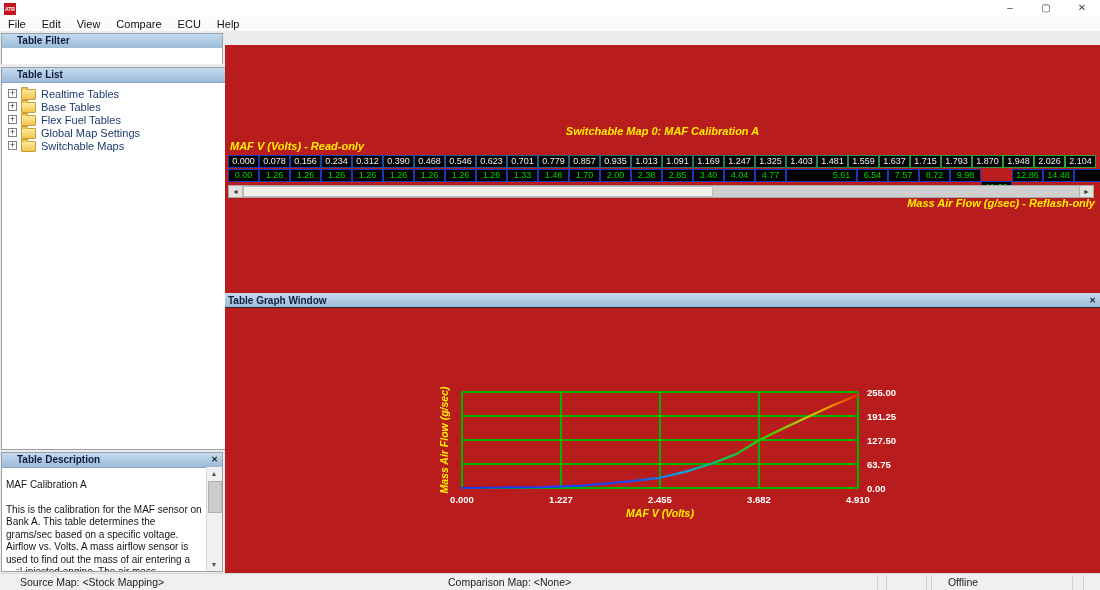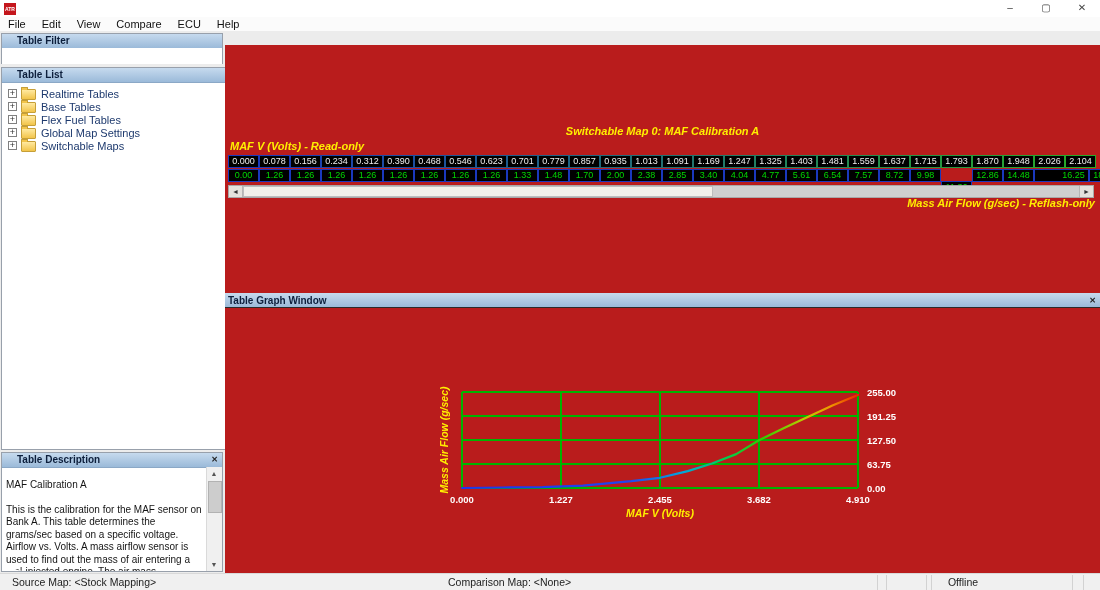--- a/index.html
+++ b/index.html
@@ -187,21 +187,21 @@
         <div class="gcell" style="border-color: rgb(26, 56, 190); color: rgb(0, 216, 0);">1.26</div>
         <div class="gcell" style="border-color: rgb(26, 56, 190); color: rgb(0, 216, 0);">1.33</div>
         <div class="gcell" style="border-color: rgb(26, 56, 190); color: rgb(0, 216, 0);">1.48</div>
         <div class="gcell" style="border-color: rgb(26, 56, 190); color: rgb(0, 216, 0);">1.70</div>
         <div class="gcell" style="border-color: rgb(26, 56, 190); color: rgb(0, 216, 0);">2.00</div>
         <div class="gcell" style="border-color: rgb(26, 56, 190); color: rgb(0, 216, 0);">2.38</div>
         <div class="gcell" style="border-color: rgb(26, 56, 190); color: rgb(0, 216, 0);">2.85</div>
         <div class="gcell" style="border-color: rgb(26, 56, 190); color: rgb(0, 216, 0);">3.40</div>
         <div class="gcell" style="border-color: rgb(26, 56, 190); color: rgb(0, 216, 0);">4.04</div>
         <div class="gcell" style="border-color: rgb(26, 56, 190); color: rgb(0, 216, 0);">4.77</div>
-        <div class="gcell" style="border-color: rgb(26, 56, 190); color: rgb(0, 216, 0);">5.61</div>
+        <div class="gcell" style="border-color: rgb(26, 56, 190); color: rgb(0, 216, 0); padding-left: 40px;">5.61</div>
         <div class="gcell" style="border-color: rgb(26, 56, 190); color: rgb(0, 216, 0);">6.54</div>
         <div class="gcell" style="border-color: rgb(26, 56, 190); color: rgb(0, 216, 0);">7.57</div>
         <div class="gcell" style="border-color: rgb(26, 56, 190); color: rgb(0, 216, 0);">8.72</div>
         <div class="gcell" style="border-color: rgb(26, 56, 190); color: rgb(0, 216, 0);">9.98</div>
         <div class="gcell" style="border-color: rgb(26, 56, 190); color: rgb(0, 216, 0); margin-top: 12px;">11.36</div>
         <div class="gcell" style="border-color: rgb(26, 56, 190); color: rgb(0, 216, 0);">12.86</div>
         <div class="gcell" style="border-color: rgb(26, 56, 190); color: rgb(0, 216, 0);">14.48</div>
         <div class="gcell" style="border-color: rgb(26, 56, 190); color: rgb(0, 216, 0); padding-left: 24px;">16.25</div>
         <div class="gcell" style="border-color: rgb(26, 56, 190); color: rgb(0, 216, 0);">18.14</div>
       </div>
@@ -249,21 +249,21 @@
         <text x="237" y="195" text-anchor="middle" fill="#ffffff" font-size="9.5" font-weight="bold">0.000</text>
         <text x="336" y="195" text-anchor="middle" fill="#ffffff" font-size="9.5" font-weight="bold">1.227</text>
         <text x="435" y="195" text-anchor="middle" fill="#ffffff" font-size="9.5" font-weight="bold">2.455</text>
         <text x="534" y="195" text-anchor="middle" fill="#ffffff" font-size="9.5" font-weight="bold">3.682</text>
         <text x="633" y="195" text-anchor="middle" fill="#ffffff" font-size="9.5" font-weight="bold">4.910</text>
         <text x="435" y="209" text-anchor="middle" fill="#ffee00" font-size="10.5" font-weight="bold" font-style="italic">MAF V (Volts)</text>
         <text x="223" y="132" text-anchor="middle" fill="#ffee00" font-size="10.5" font-weight="bold" font-style="italic" transform="rotate(-90 223 132)">Mass Air Flow (g/sec)</text>
       </svg></div>
 
   <div class="statusbar">
-    <span class="sb-item" style="left:12px;">Source Map: &lt;Stock Mapping&gt;</span>
+    <span class="sb-item" style="left:20px;">Source Map: &lt;Stock Mapping&gt;</span>
     <span class="sb-item" style="left:448px;">Comparison Map: &lt;None&gt;</span>
     <span class="sb-item" style="left:928px;width:70px;text-align:center;">Offline</span>
     <span class="sb-sep" style="left:877px;"></span>
     <span class="sb-sep" style="left:886px;"></span>
     <span class="sb-sep" style="left:926px;"></span>
     <span class="sb-sep" style="left:931px;"></span>
     <span class="sb-sep" style="left:1072px;"></span>
     <span class="sb-sep" style="left:1083px;"></span>
   </div>
 

